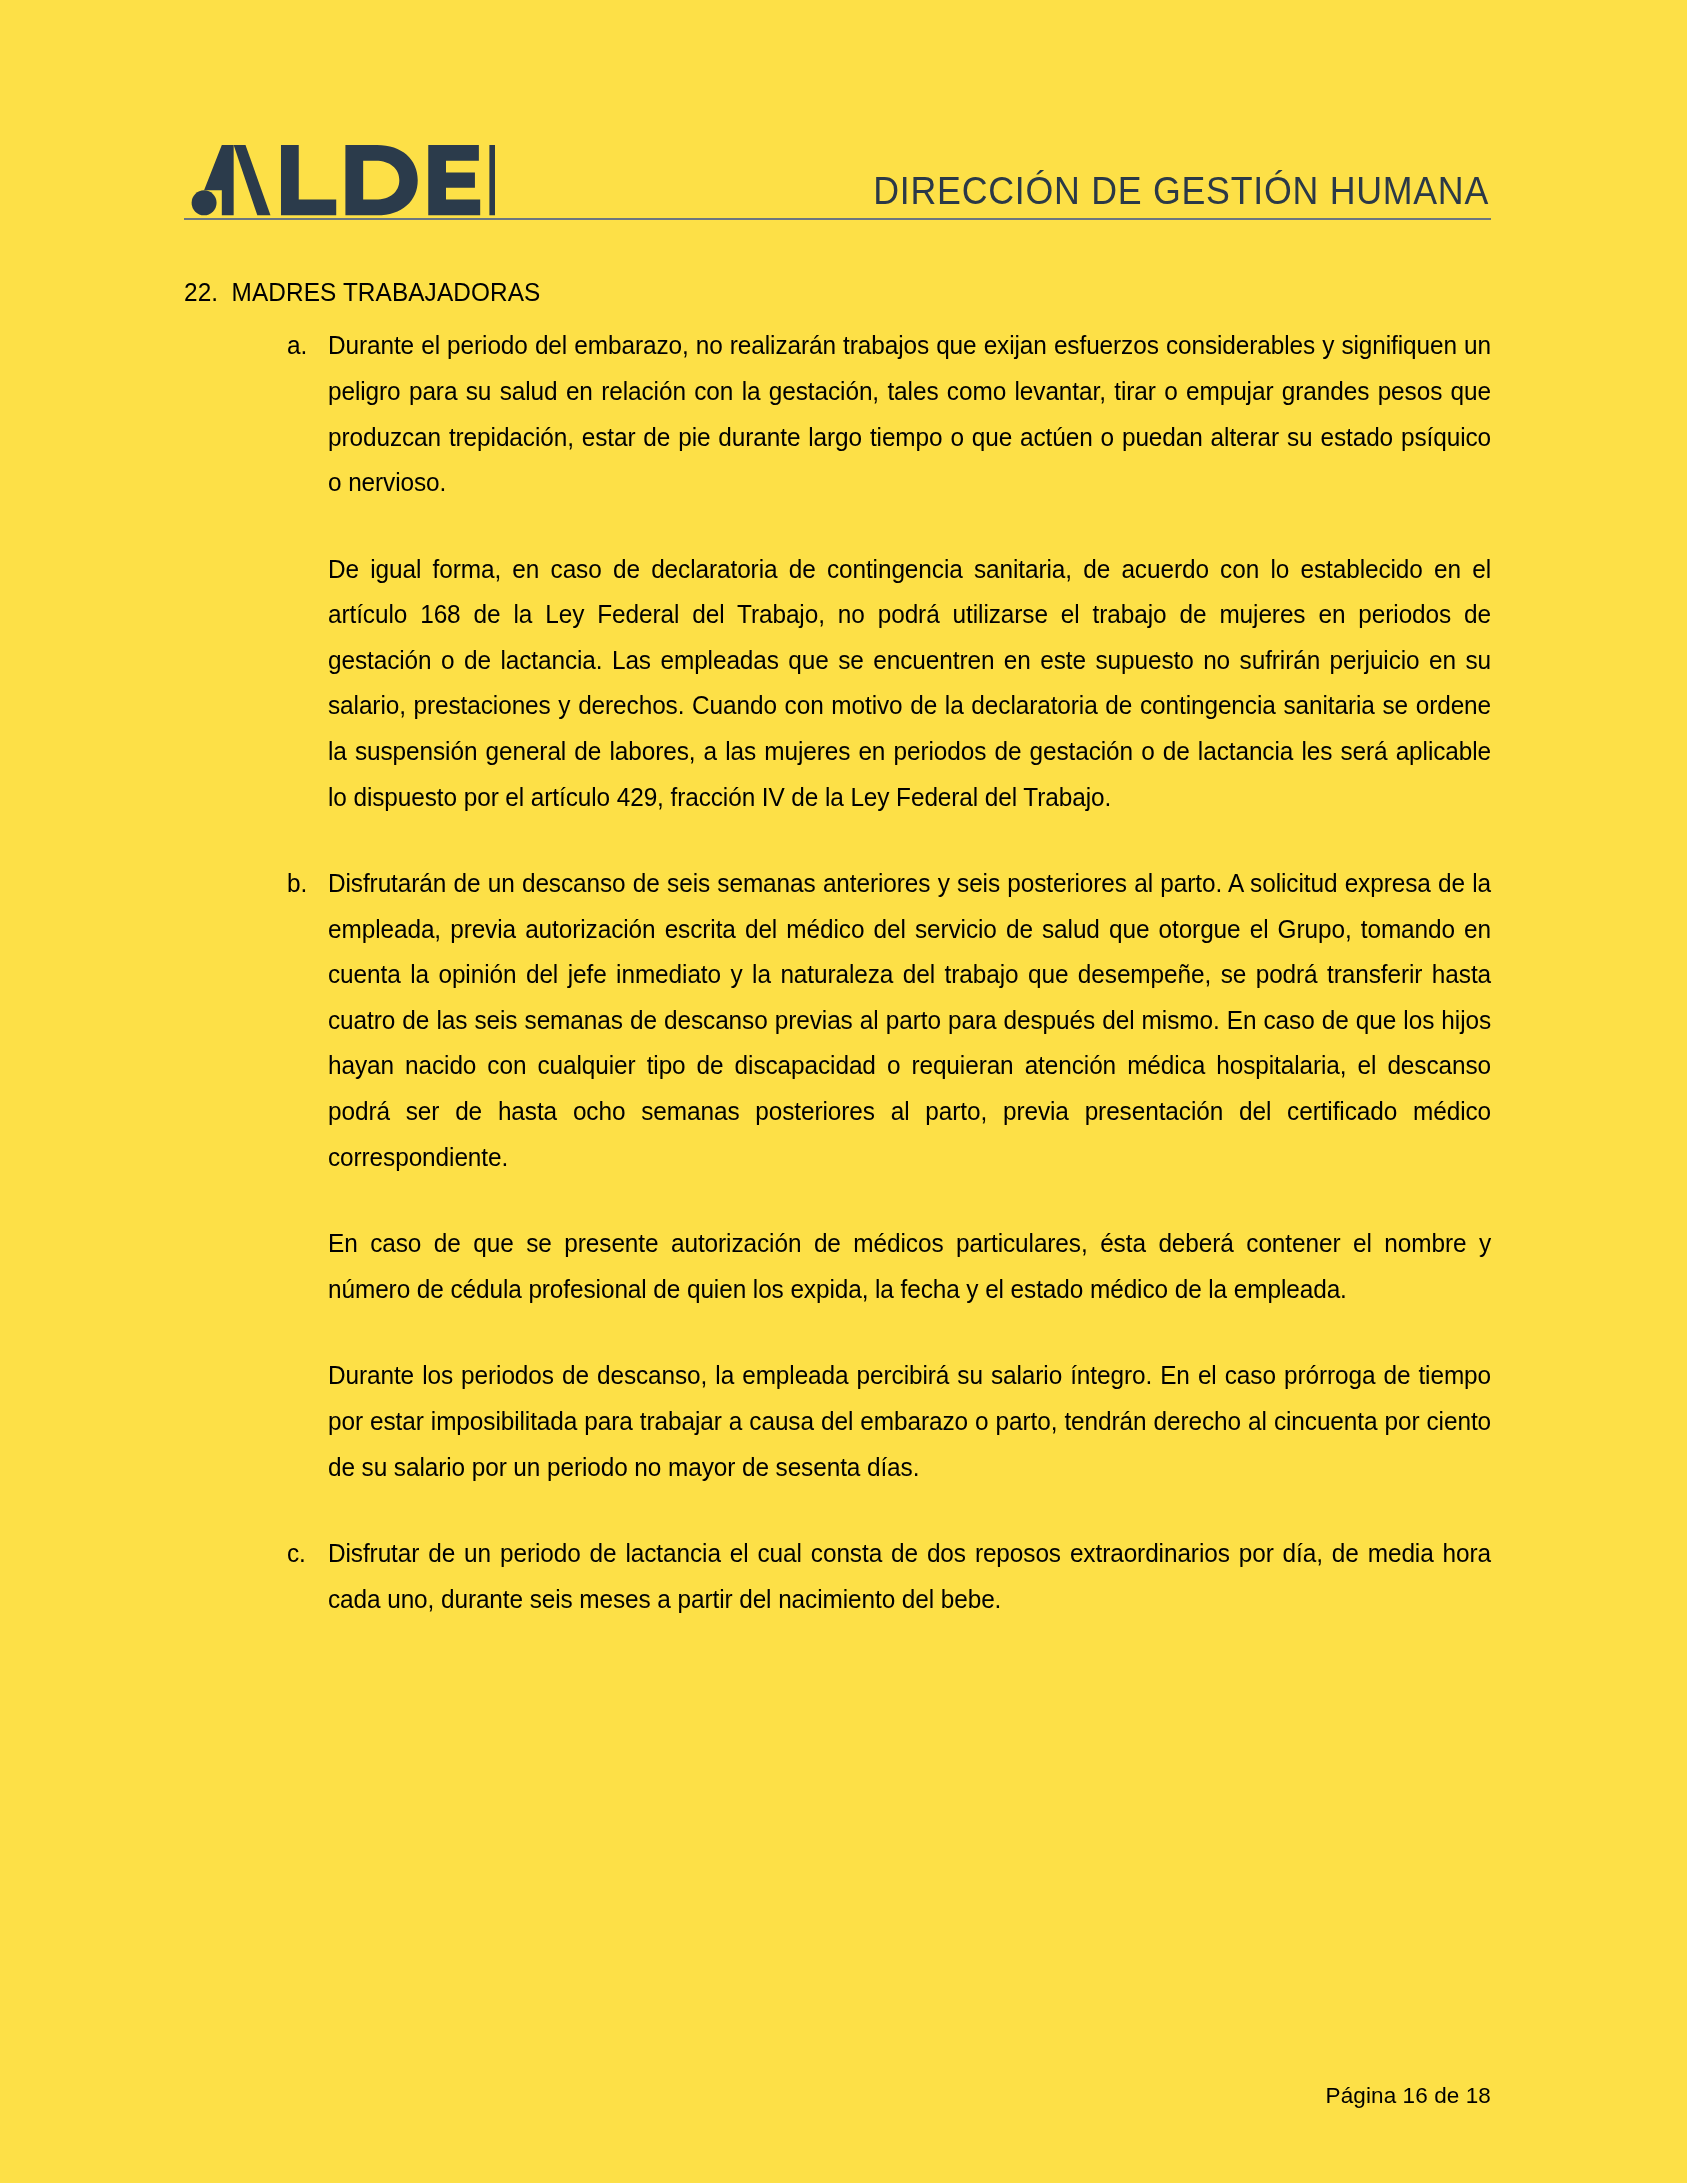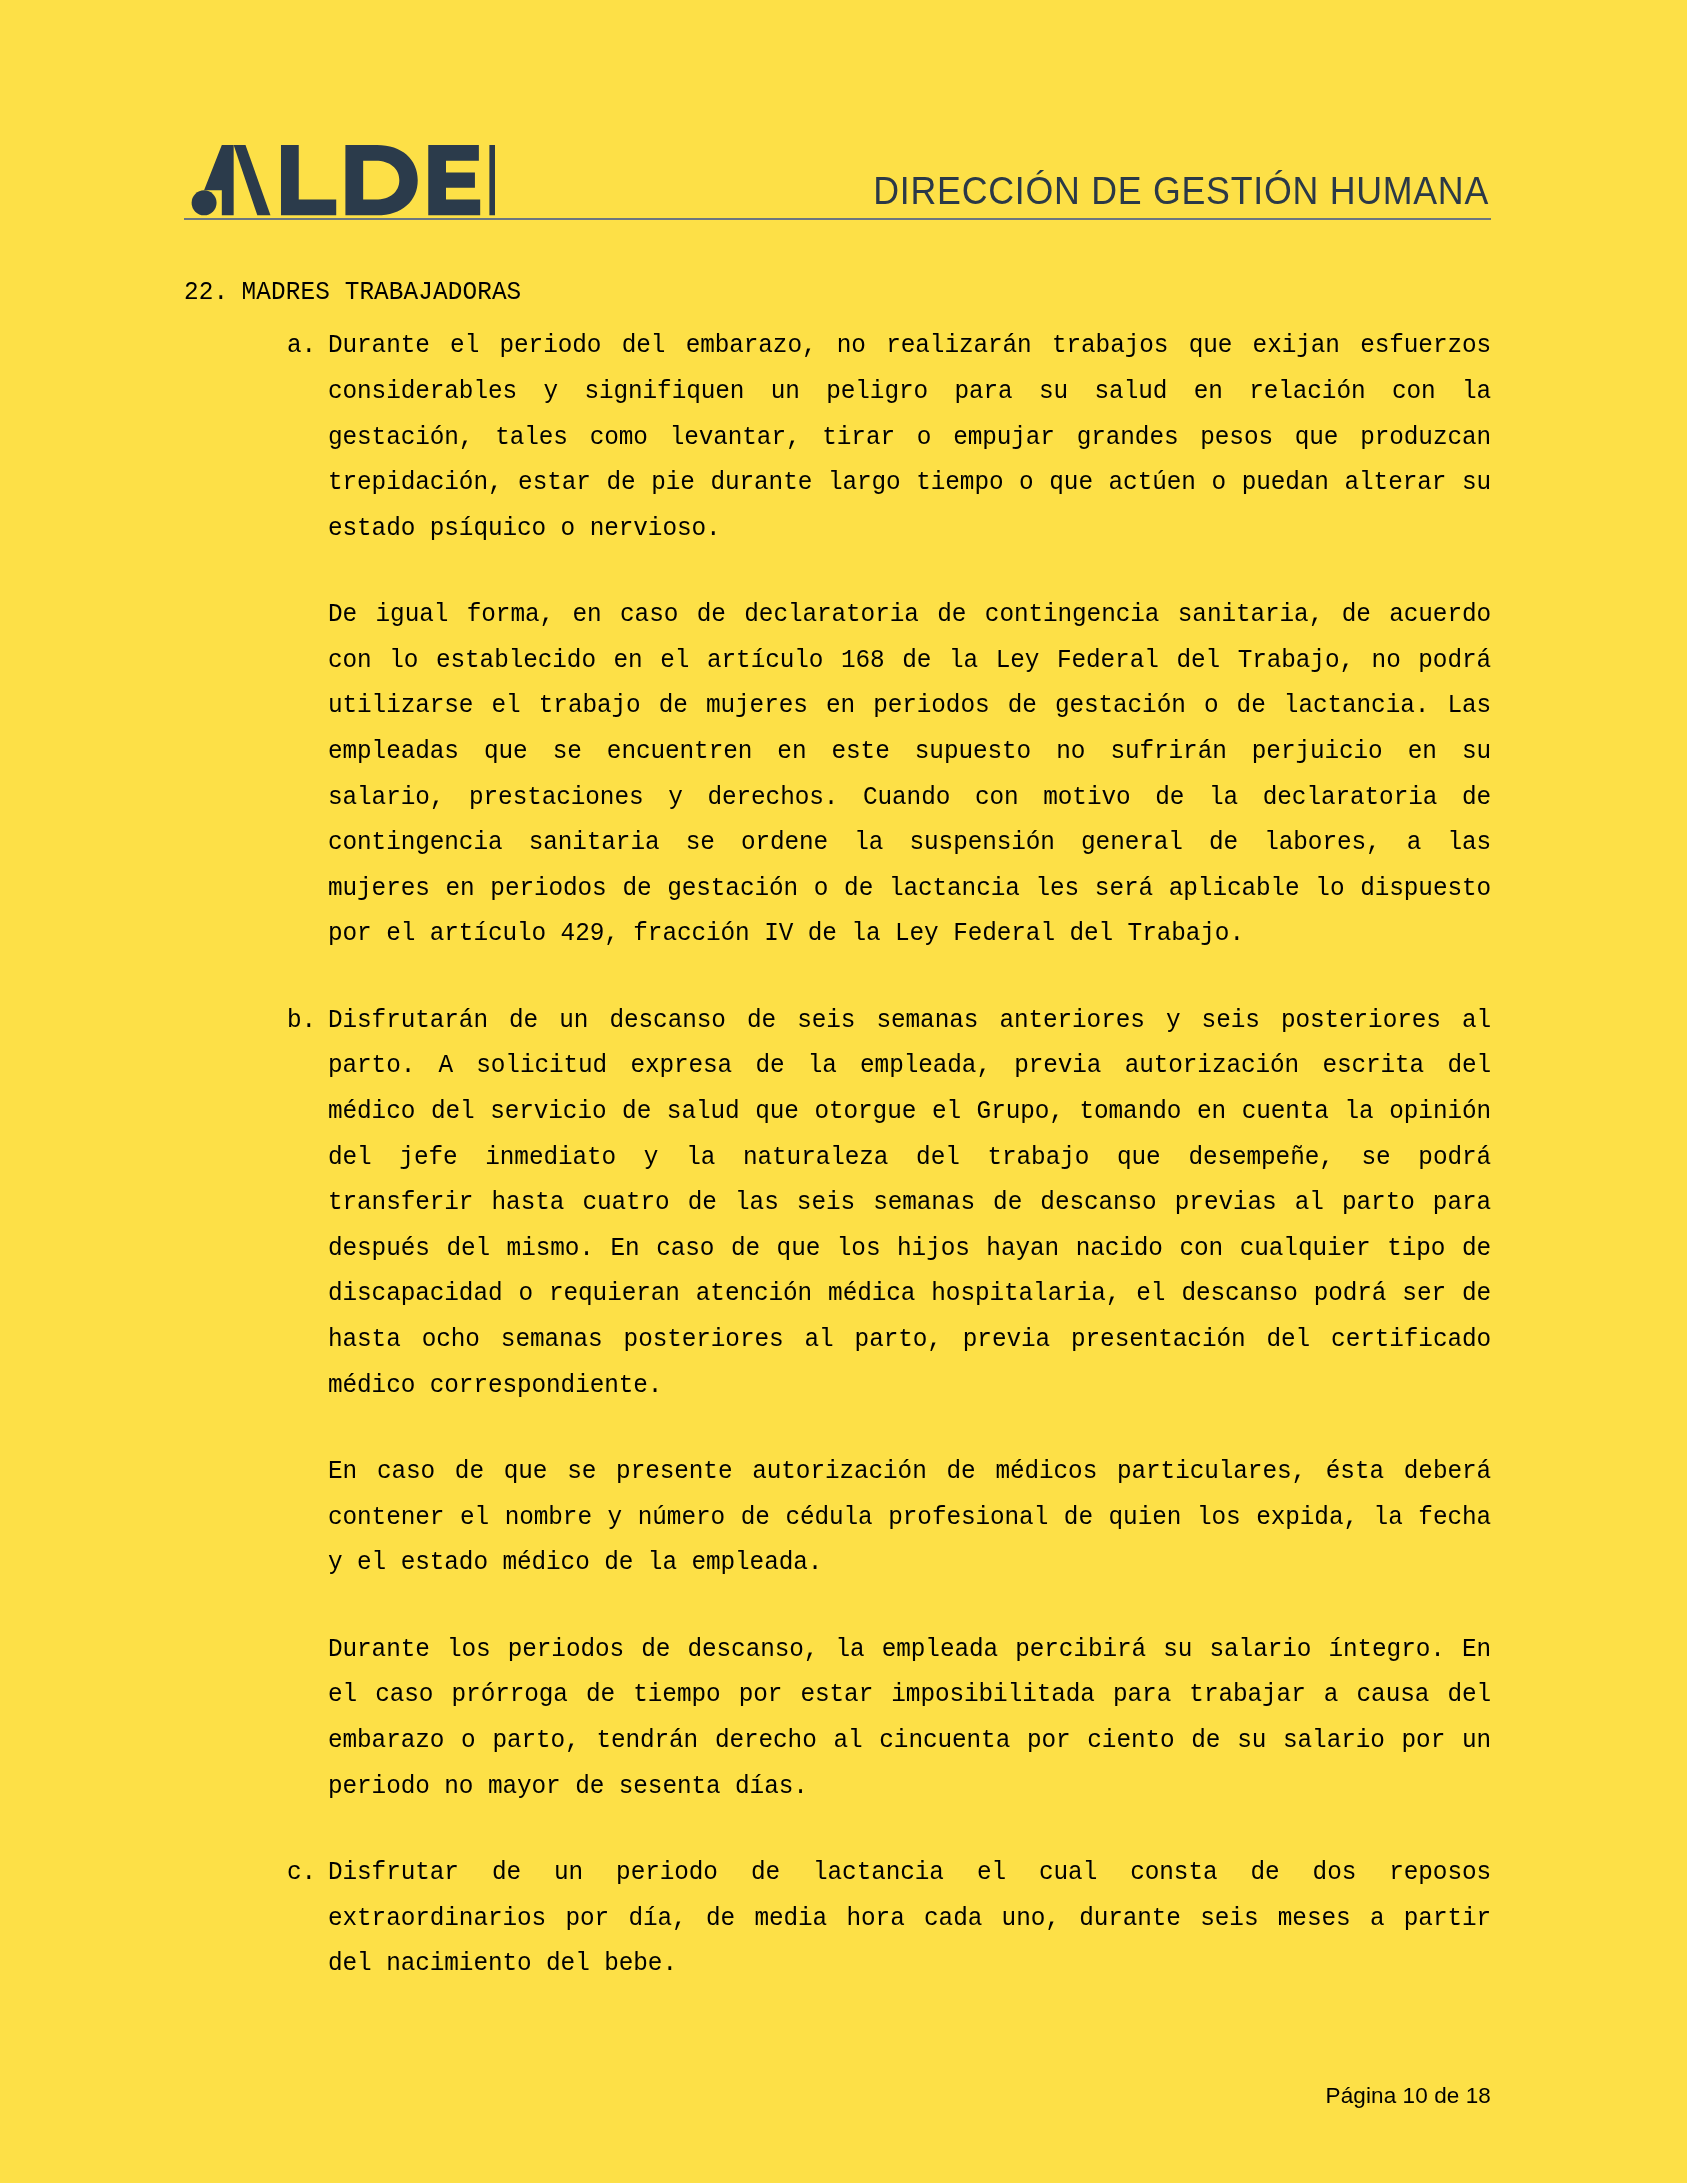--- a/index.html
+++ b/index.html
@@ -64,21 +64,21 @@
   
   .content {
     position: absolute;
     left: 184px;
     top: 277px;
     width: 1307px;
     color: #000000;
   }
 
   .doc-body {
-    font-family: Liberation Mono, monospace;
+    font-family: Liberation Sans, sans-serif;
     font-size: 26.5px;
     line-height: 1.72;
     letter-spacing: -0.1px;
   }
 
   .section-heading {
     font-size: 26.5px;
     line-height: 1.2;
     letter-spacing: 0.1px;
     color: #000;
@@ -207,17 +207,17 @@
 
       <li class="list-item">
         <span class="marker">c.</span>
         <p class="para last-line-natural">Disfrutar de un periodo de lactancia el cual consta de dos reposos extraordinarios por día, de media hora cada uno, durante seis meses a partir del nacimiento del bebe.</p>
       </li>
 
     </ul>
   </div>
 
   <div class="footer">
-    <span class="footer-text">Página 10 de 18</span>
+    <span class="footer-text">Página 16 de 18</span>
   </div>
 
 </div>
 
 
 </body></html>

